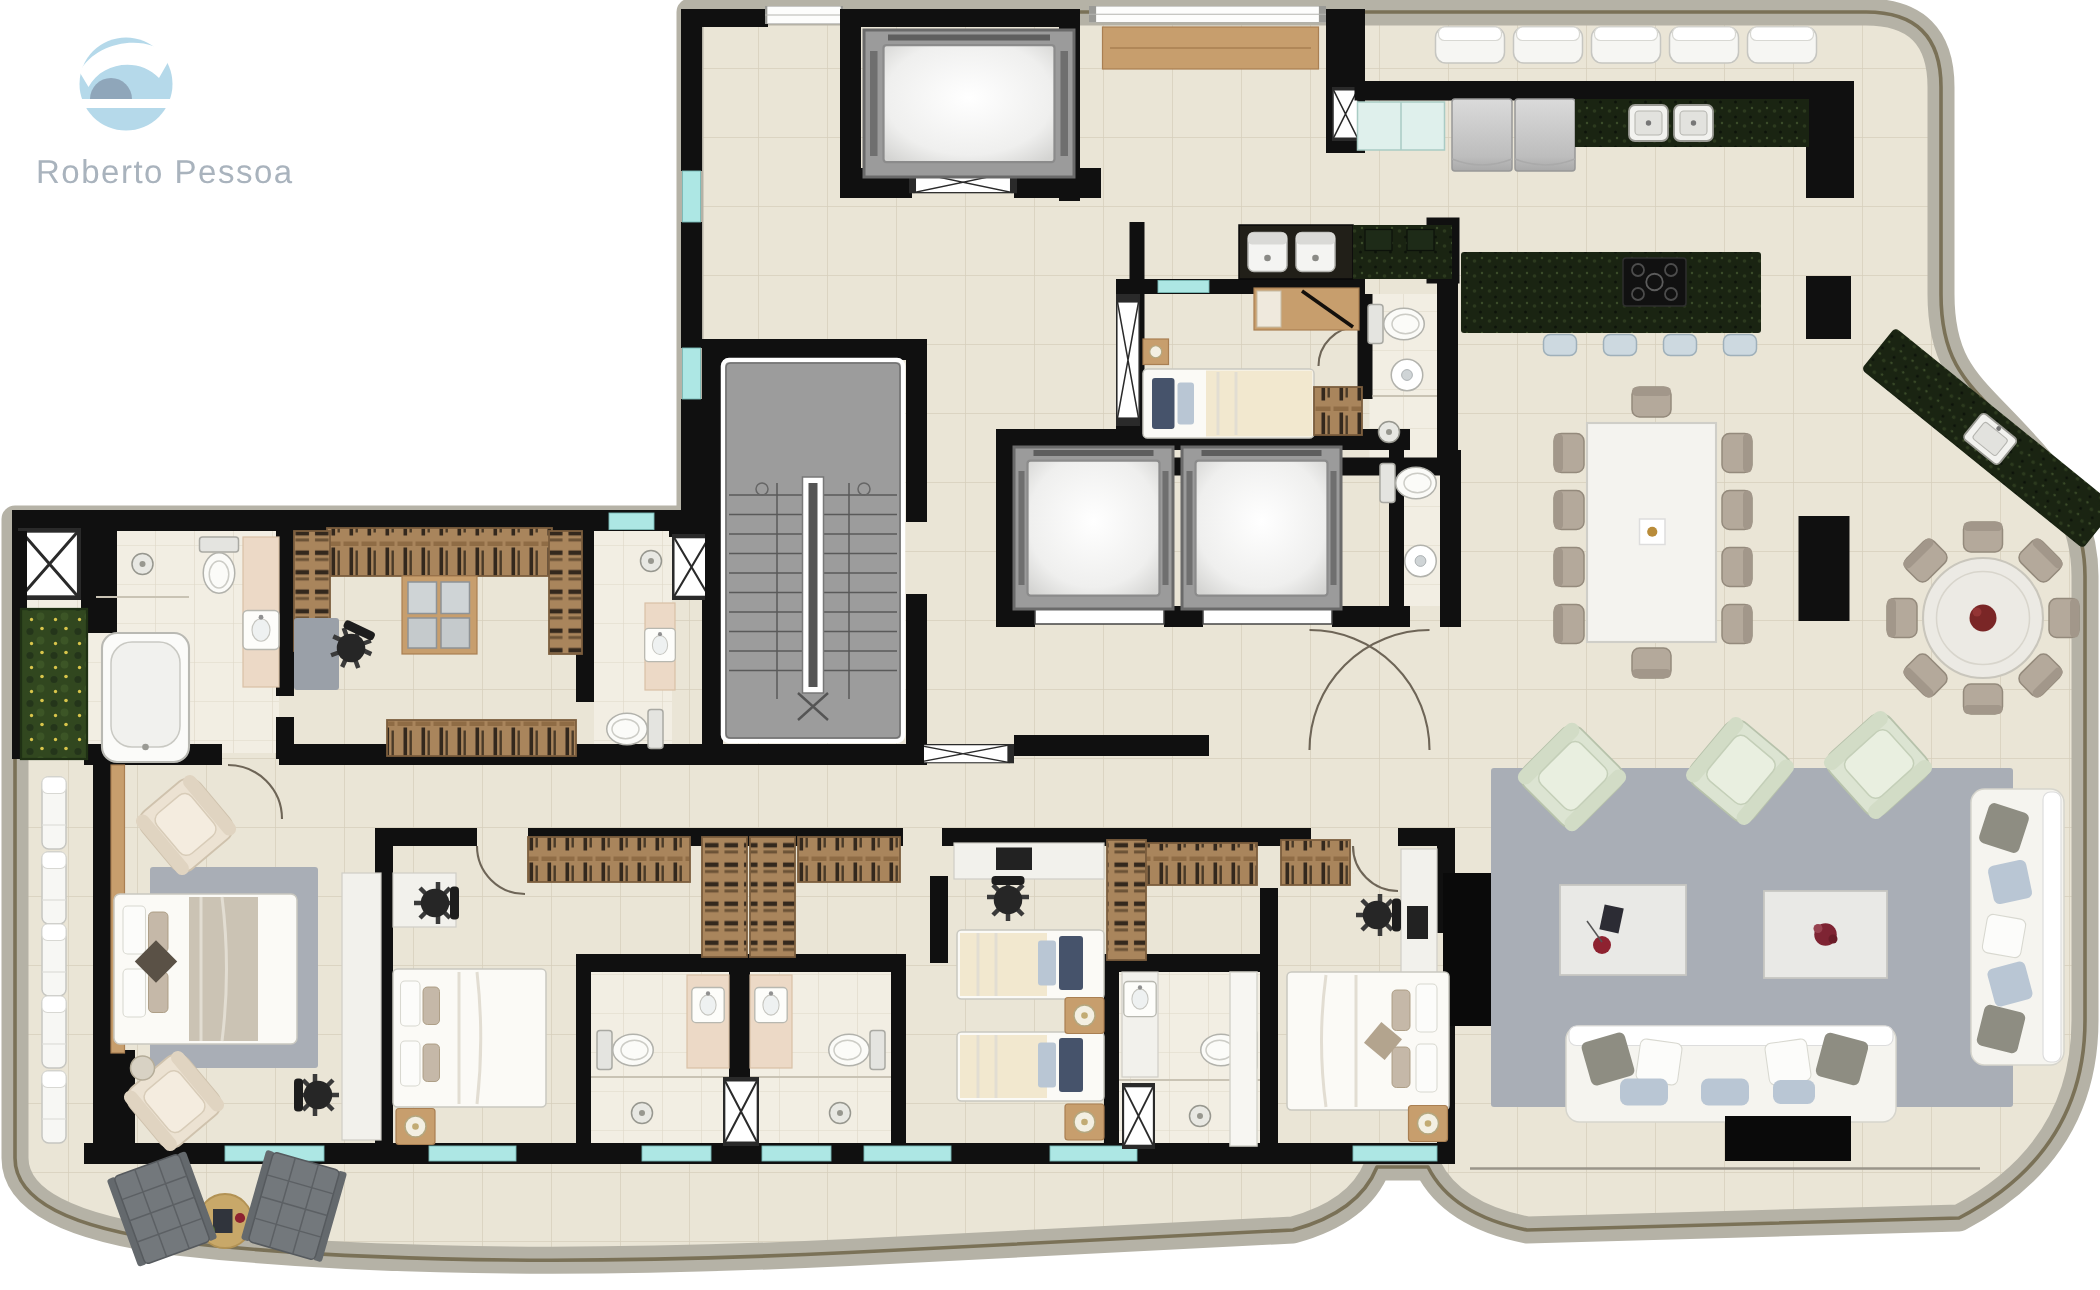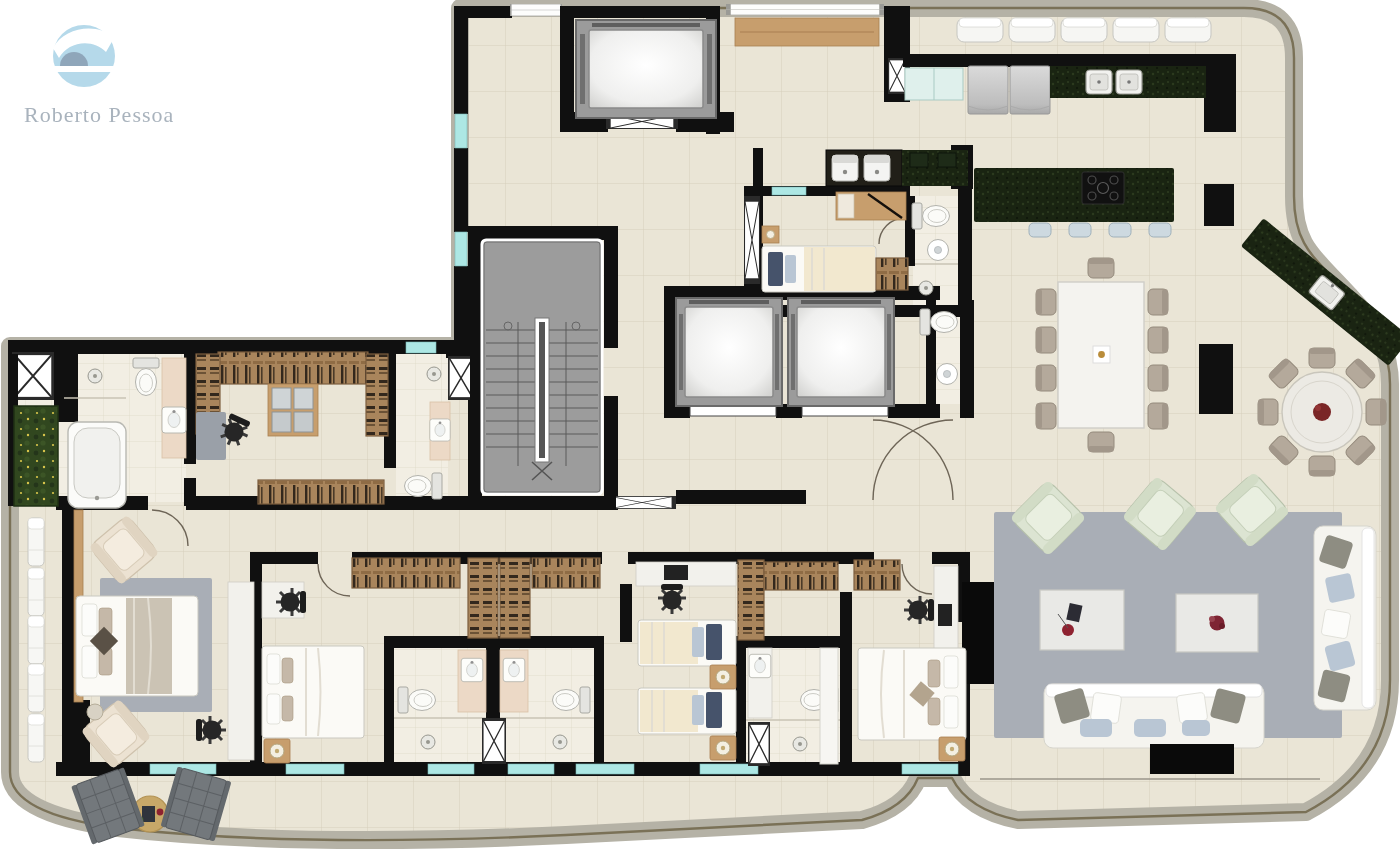--- a/index.html
+++ b/index.html
@@ -1,17 +1,17 @@
 <!DOCTYPE html>
 <html style="--wall: #101010; --floor: #eae5d6; --floor_line: #d6cfbc; --bath_floor: #f2eee3; --bath_line: #ded8c8; --outline_shadow: #b5b2a6; --railing: #7a7157; --stair: #9c9c9c; --shaft: #9b9b9b; --granite: #1a2412; --wood: #c79e6d; --wood_dark: #a47b52; --clothes_dark: #33281d; --rug: #a9aeb6; --rug_small: #9aa0a8; --sofa: #f5f4ef; --pillow_gray: #8e8d82; --pillow_blue: #b9c6d4; --sage: #dce4d2; --taupe: #b4a99b; --glass: #ade7e4; --garden: #31471f; --garden_dot: #d9c54b; --peach: #ecd9c6; --dark_lounger: #73787c; --cream: #f2e8cf; --navy: #46536b; --accent_red: #8e2230; --logo_blue: #b5d9ea; --logo_dome: #8fa6ba; --logo_text: #a9b3bd;"><head>
 <meta charset="utf-8">
 <style>
   html,body{margin:0;padding:0;background:#ffffff;}
   #stage{position:relative;width:1400px;height:860px;background:#fff;overflow:hidden;
-         font-family:Liberation Serif, serif;text-align:right;}
+         font-family:Liberation Sans, sans-serif;text-align:right;}
   svg{display:block}
   
   .wall{fill:var(--wall,#101010);}
   .glass{fill:var(--glass,#ade7e4);stroke:#79b9b5;stroke-width:.6;}
   .peach{fill:var(--peach,#ecd9c6);stroke:#d9c0a6;stroke-width:.8;}
   .wood{fill:var(--wood,#c79e6d);stroke:#a97f52;stroke-width:.8;}
   .rug{fill:var(--rug,#a9aeb6);}
   .rugS{fill:var(--rug_small,#9aa0a8);}
   .sofa{fill:var(--sofa,#f5f4ef);stroke:#d6d5cd;stroke-width:1;}
   .whiteF{fill:#f2f1ec;stroke:#cfcec6;stroke-width:.8;}

